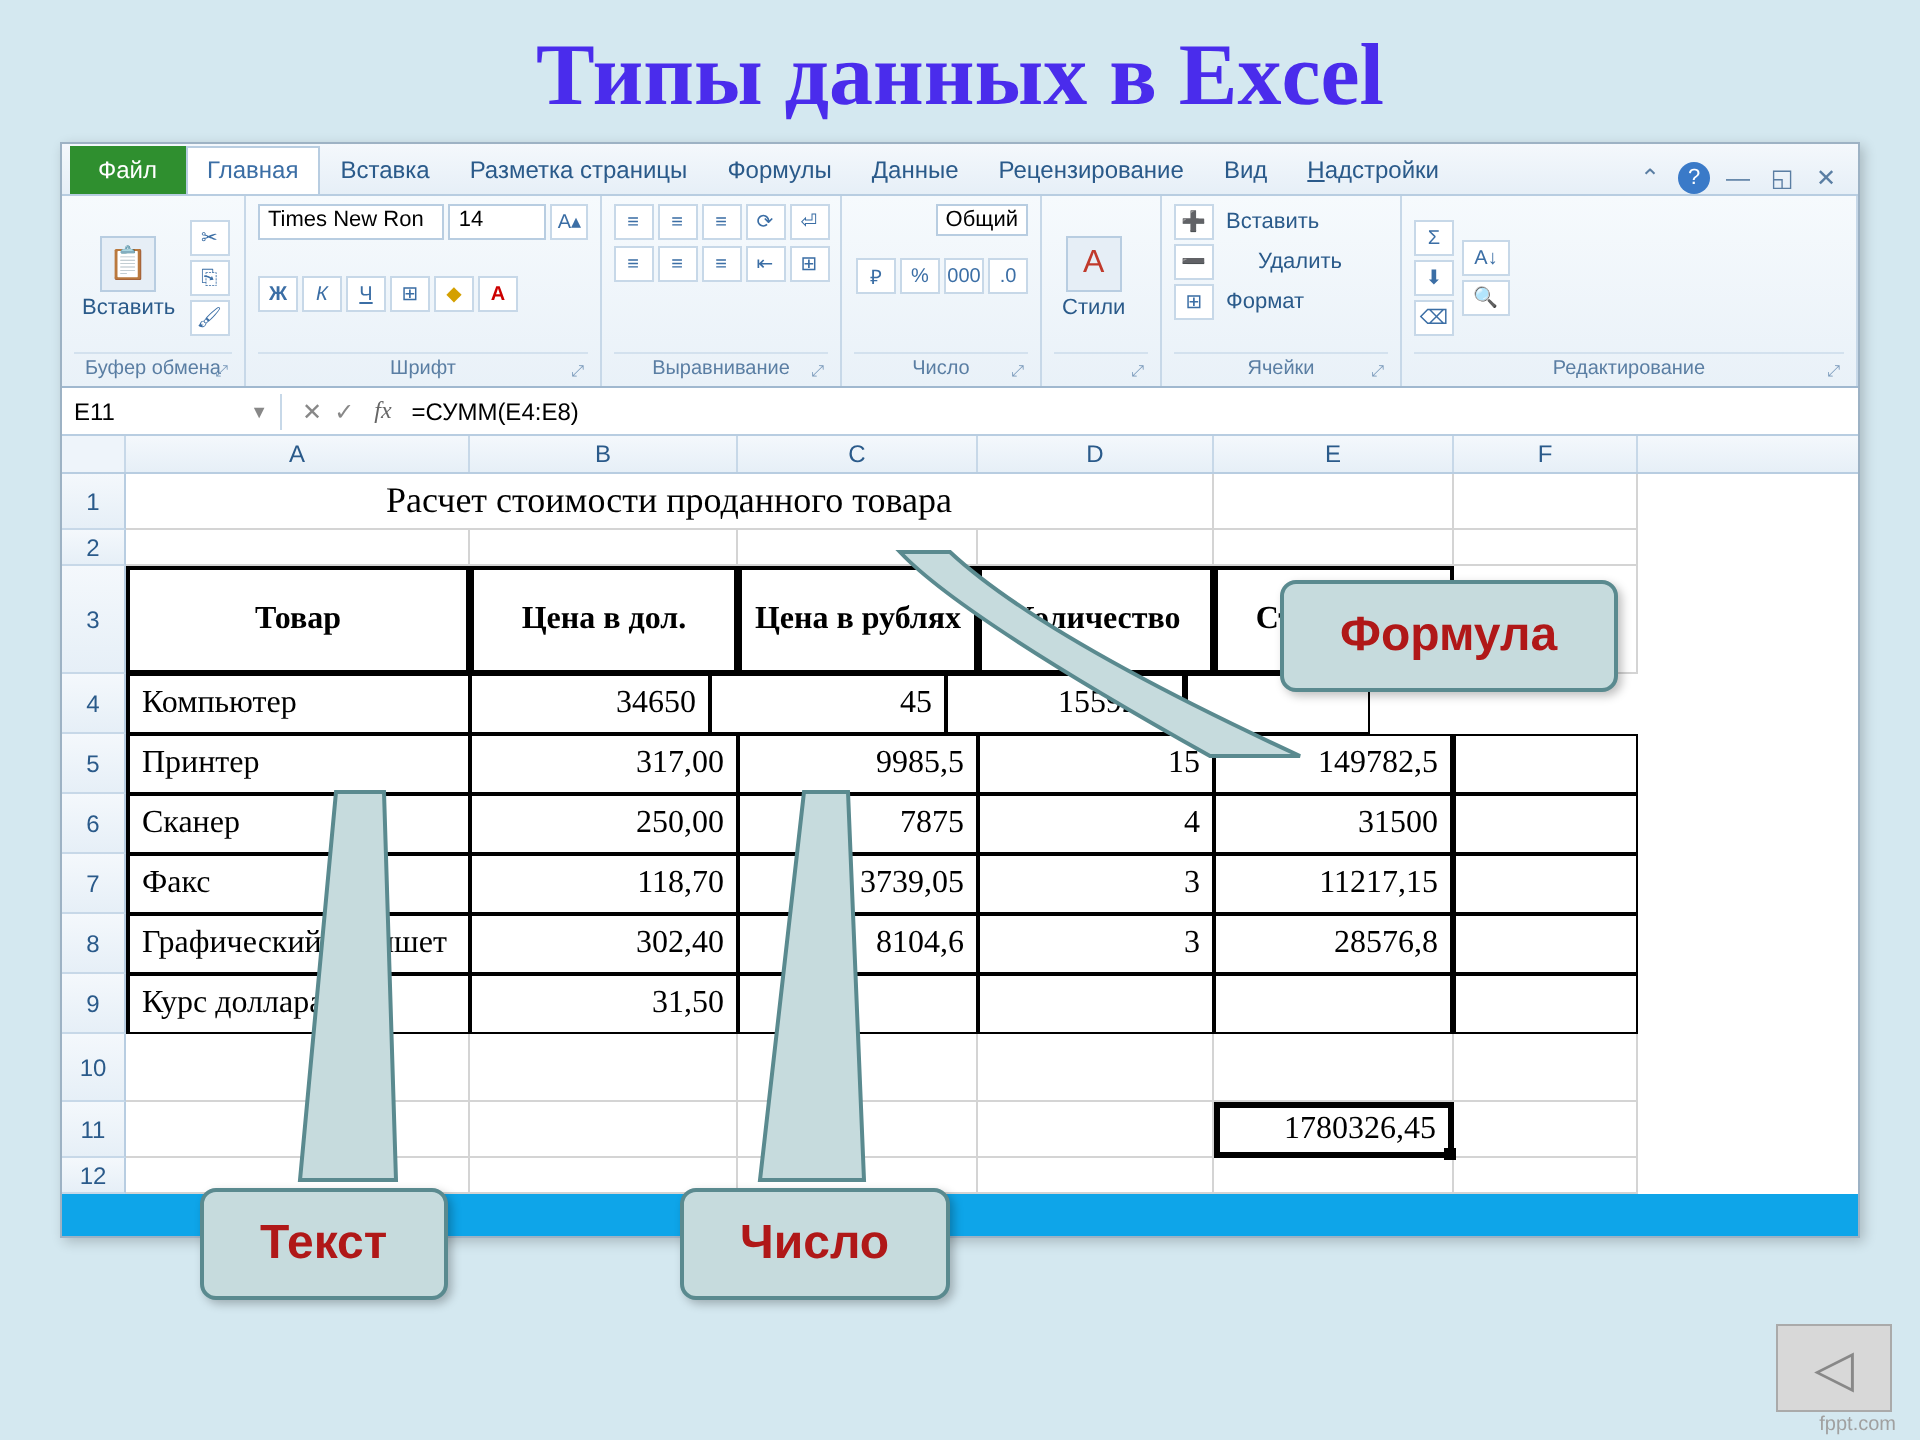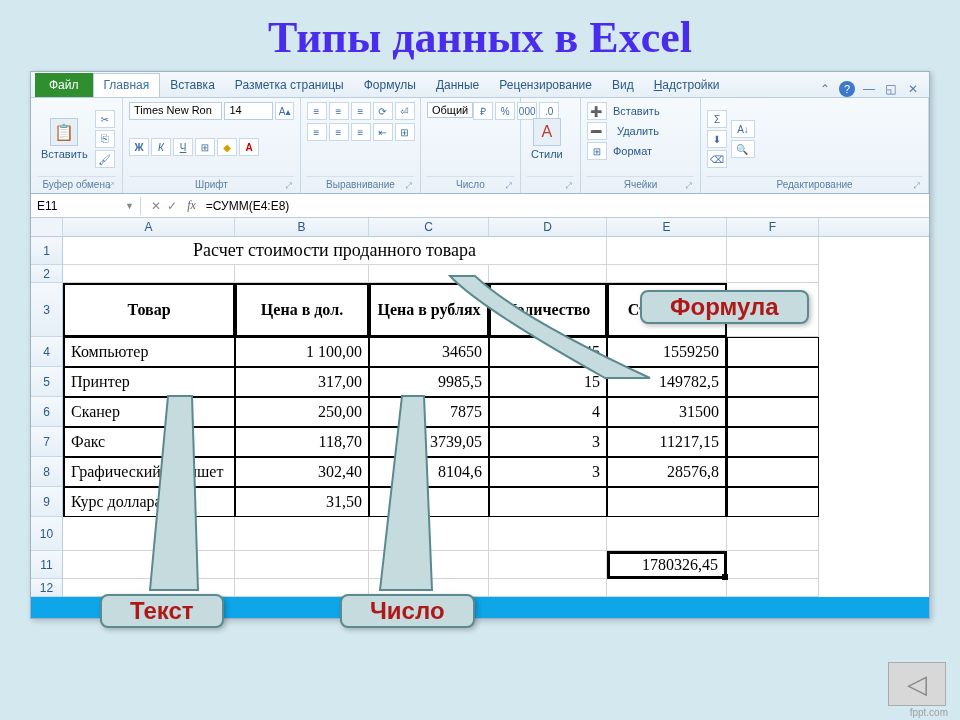--- a/index.html
+++ b/index.html
@@ -46,21 +46,21 @@
   .cell.r { justify-content: flex-end; }
   .hrow { height: 28px; }
   .hrow2 { height: 18px; }
   .hrow3 { height: 54px; }
   .title-row .cell { font-size: 18px; }
   .hdr-cell { background: #fff; border: 2px solid #000 !important; font-weight: bold; text-align: center; justify-content: center; }
   .data-row .cell { border: 1px solid #000; }
   .sel-cell { border: 3px solid #000 !important; position: relative; }
   .sel-cell::after { content: ""; position: absolute; right: -4px; bottom: -4px; width: 6px; height: 6px; background: #000; }
   
-  .callout { position: absolute; background: #c6dbdd; border: 2px solid #5a8a8f; border-radius: 8px; padding: 1px 28px; font-size: 24px; font-weight: bold; color: #b01818; font-family: Arial, sans-serif; box-shadow: 2px 2px 5px rgba(0,0,0,0.25); }
+  .callout { position: absolute; background: #c6dbdd; border: 2px solid #5a8a8f; border-radius: 8px; padding: 12px 28px; font-size: 24px; font-weight: bold; color: #b01818; font-family: Arial, sans-serif; box-shadow: 2px 2px 5px rgba(0,0,0,0.25); }
   .nav-arrow { position: absolute; right: 14px; bottom: 14px; width: 58px; height: 44px; background: #d8d8d8; border: 1px solid #aaa; display: flex; align-items: center; justify-content: center; font-size: 26px; color: #888; }
   .footer-mark { position: absolute; right: 12px; bottom: 2px; font-size: 10px; color: #a0a0a0; }
   svg.tail { position: absolute; pointer-events: none; }
 </style>
 </head>
 <body>
 
 <div class="title-banner">Типы данных в Excel</div>
 
 <div class="app-window">
@@ -142,21 +142,21 @@
           <div class="mini-btn">≡</div>
           <div class="mini-btn">≡</div>
           <div class="mini-btn">⇤</div>
           <div class="mini-btn">⊞</div>
         </div>
       </div>
       <div class="group-label">Выравнивание</div>
     </div>
 
     <div class="group" style="width:100px">
-      <div class="group-content" style="gap:0;align-items:flex-start">
+      <div class="group-content" style="flex-direction:column;gap:11px;align-items:flex-end">
         <div class="font-select">Общий</div>
         <div class="row">
           <div class="mini-btn">₽</div>
           <div class="mini-btn">%</div>
           <div class="mini-btn">000</div>
           <div class="mini-btn">.0</div>
         </div>
       </div>
       <div class="group-label">Число</div>
     </div>
@@ -172,21 +172,21 @@
     </div>
 
     <div class="group" style="width:120px">
       <div class="group-content" style="flex-direction:column;gap:2px;align-items:stretch;font-size:11px;color:#2a5a8a">
         <div class="row" style="align-items:center">
             <div class="mini-btn">➕</div>
             <span style="margin-left:4px">Вставить</span>
           </div>
         <div class="row" style="align-items:center">
             <div class="mini-btn">➖</div>
-            <span style="margin-left:8px">Удалить</span>
+            <span style="margin-left:20px">Удалить</span>
           </div>
         <div class="row" style="align-items:center">
             <div class="mini-btn">⊞</div>
             <span style="margin-left:4px">Формат</span>
           </div>
       </div>
       <div class="group-label">Ячейки</div>
     </div>
 
     <div class="group" style="flex:1">
@@ -255,21 +255,20 @@
       <div class="cell cC hdr-cell">Цена в рублях</div>
       <div class="cell cD hdr-cell">Количество</div>
       <div class="cell cE hdr-cell">Стоимость</div>
       <div class="cell cF"></div>
     </div>
 
     <div id="data-rows">
         <div class="row-wrap data-row" style="height: 30px;">
           <div class="row-head">4</div>
           <div class="cell cA" style="border:1px solid #000;border-left:2px solid #000">Компьютер</div>
-          <div class="cell cB r" style="border:1px solid #000">1 100,00</div>
           <div class="cell cC r" style="border:1px solid #000">34650</div>
           <div class="cell cD r" style="border:1px solid #000">45</div>
           <div class="cell cE r" style="border:1px solid #000;border-right:2px solid #000">1559250</div>
           <div class="cell cF"></div>
         </div>
         <div class="row-wrap data-row" style="height: 30px;">
           <div class="row-head">5</div>
           <div class="cell cA" style="border:1px solid #000;border-left:2px solid #000">Принтер</div>
           <div class="cell cB r" style="border:1px solid #000">317,00</div>
           <div class="cell cC r" style="border:1px solid #000">9985,5</div>

